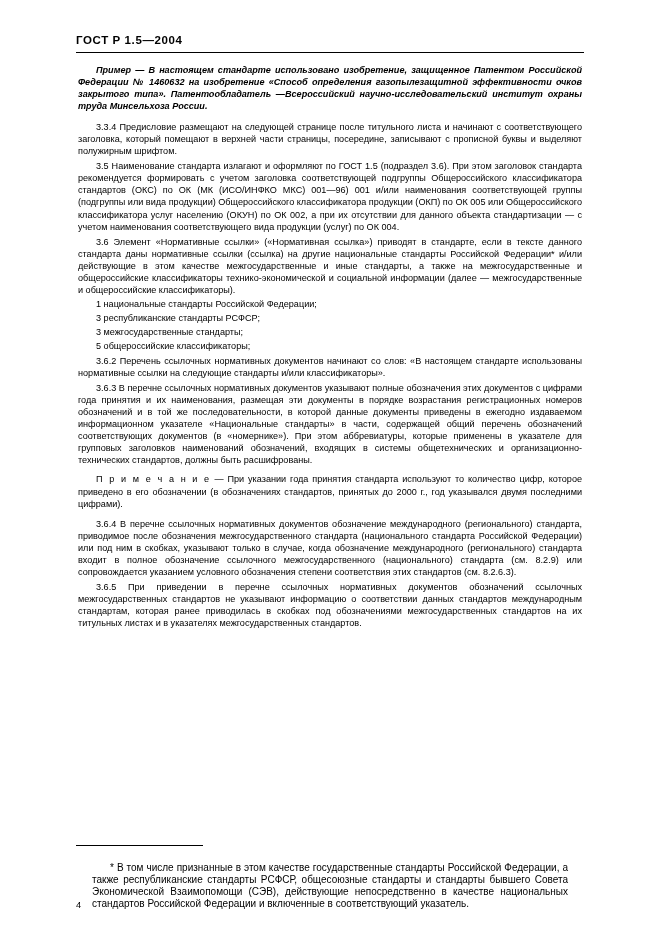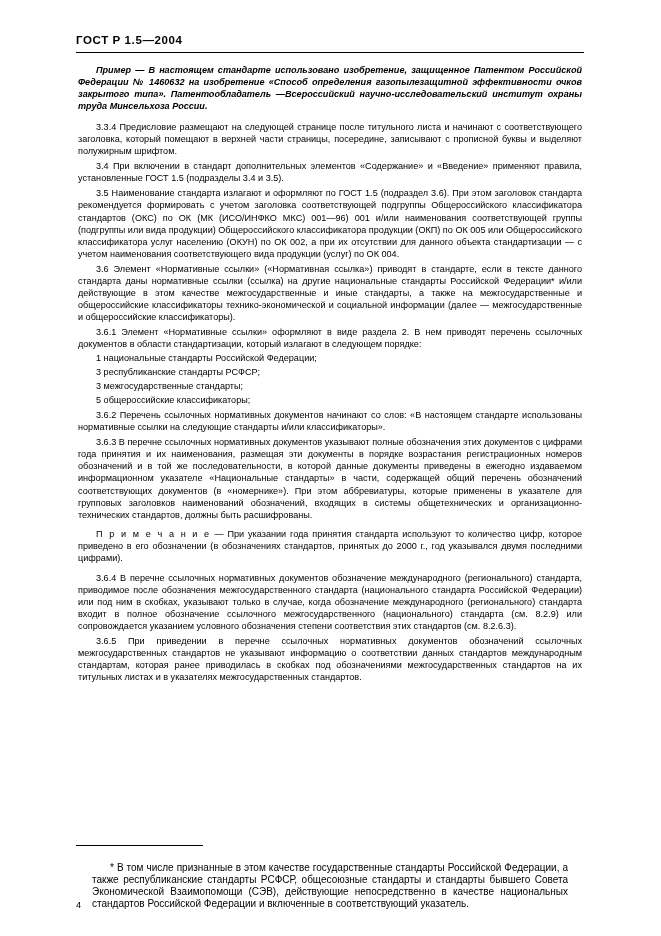--- a/index.html
+++ b/index.html
@@ -104,24 +104,22 @@
 <div class="page">
 
   <div class="header">ГОСТ Р 1.5—2004</div>
   <div class="rule"></div>
 
   <div class="content">
 
     <p class="example">Пример — В настоящем стандарте использовано изобретение, защищенное Патентом Российской Федерации № 1460632 на изобретение «Способ определения газопылезащитной эффективности очков закрытого типа». Патентообладатель —Всероссийский научно-исследовательский институт охраны труда Минсельхоза России.</p>
 
     <p>3.3.4  Предисловие размещают на следующей странице после титульного листа и начинают с соответствующего заголовка, который помещают в верхней части страницы, посередине, записывают с прописной буквы и выделяют полужирным шрифтом.</p>
-    <p class="p-gap">3.4  При включении в стандарт дополнительных элементов «Содержание» и «Введение» применяют правила, установленные ГОСТ 1.5 (подразделы 3.4 и 3.5).</p>
     <p class="p-gap">3.5  Наименование стандарта излагают и оформляют по ГОСТ 1.5 (подраздел 3.6). При этом заголовок стандарта рекомендуется формировать с учетом заголовка соответствующей подгруппы Общероссийского классификатора стандартов (ОКС) по ОК (МК (ИСО/ИНФКО МКС) 001—96) 001 и/или наименования соответствующей группы (подгруппы или вида продукции) Общероссийского классификатора продукции (ОКП) по ОК 005 или Общероссийского классификатора услуг населению (ОКУН) по ОК 002, а при их отсутствии для данного объекта стандартизации — с учетом наименования соответствующего вида продукции (услуг) по ОК 004.</p>
     <p class="p-gap">3.6  Элемент «Нормативные ссылки» («Нормативная ссылка») приводят в стандарте, если в тексте данного стандарта даны нормативные ссылки (ссылка) на другие национальные стандарты Российской Федерации* и/или действующие в этом качестве межгосударственные и иные стандарты, а также на межгосударственные и общероссийские классификаторы технико-экономической и социальной информации (далее — межгосударственные и общероссийские классификаторы).</p>
-    <p class="p-gap">3.6.1  Элемент «Нормативные ссылки» оформляют в виде раздела 2. В нем приводят перечень ссылочных документов в области стандартизации, который излагают в следующем порядке:</p>
 
     <p class="list-item">1  национальные стандарты Российской Федерации;</p>
     <p class="list-item">3  республиканские стандарты РСФСР;</p>
     <p class="list-item">3  межгосударственные стандарты;</p>
     <p class="list-item">5  общероссийские классификаторы;</p>
 
     <p class="p-gap">3.6.2  Перечень ссылочных нормативных документов начинают со слов: «В настоящем стандарте использованы нормативные ссылки на следующие стандарты и/или классификаторы».</p>
     <p class="p-gap">3.6.3  В перечне ссылочных нормативных документов указывают полные обозначения этих документов с цифрами года принятия и их наименования, размещая эти документы в порядке возрастания регистрационных номеров обозначений и в той же последовательности, в которой данные документы приведены в ежегодно издаваемом информационном указателе «Национальные стандарты» в части, содержащей общий перечень обозначений соответствующих документов (в «номернике»). При этом аббревиатуры, которые применены в указателе для групповых заголовков наименований обозначений, входящих в системы общетехнических и организационно-технических стандартов, должны быть расшифрованы.</p>
 
     <div class="spacer-sm"></div>

